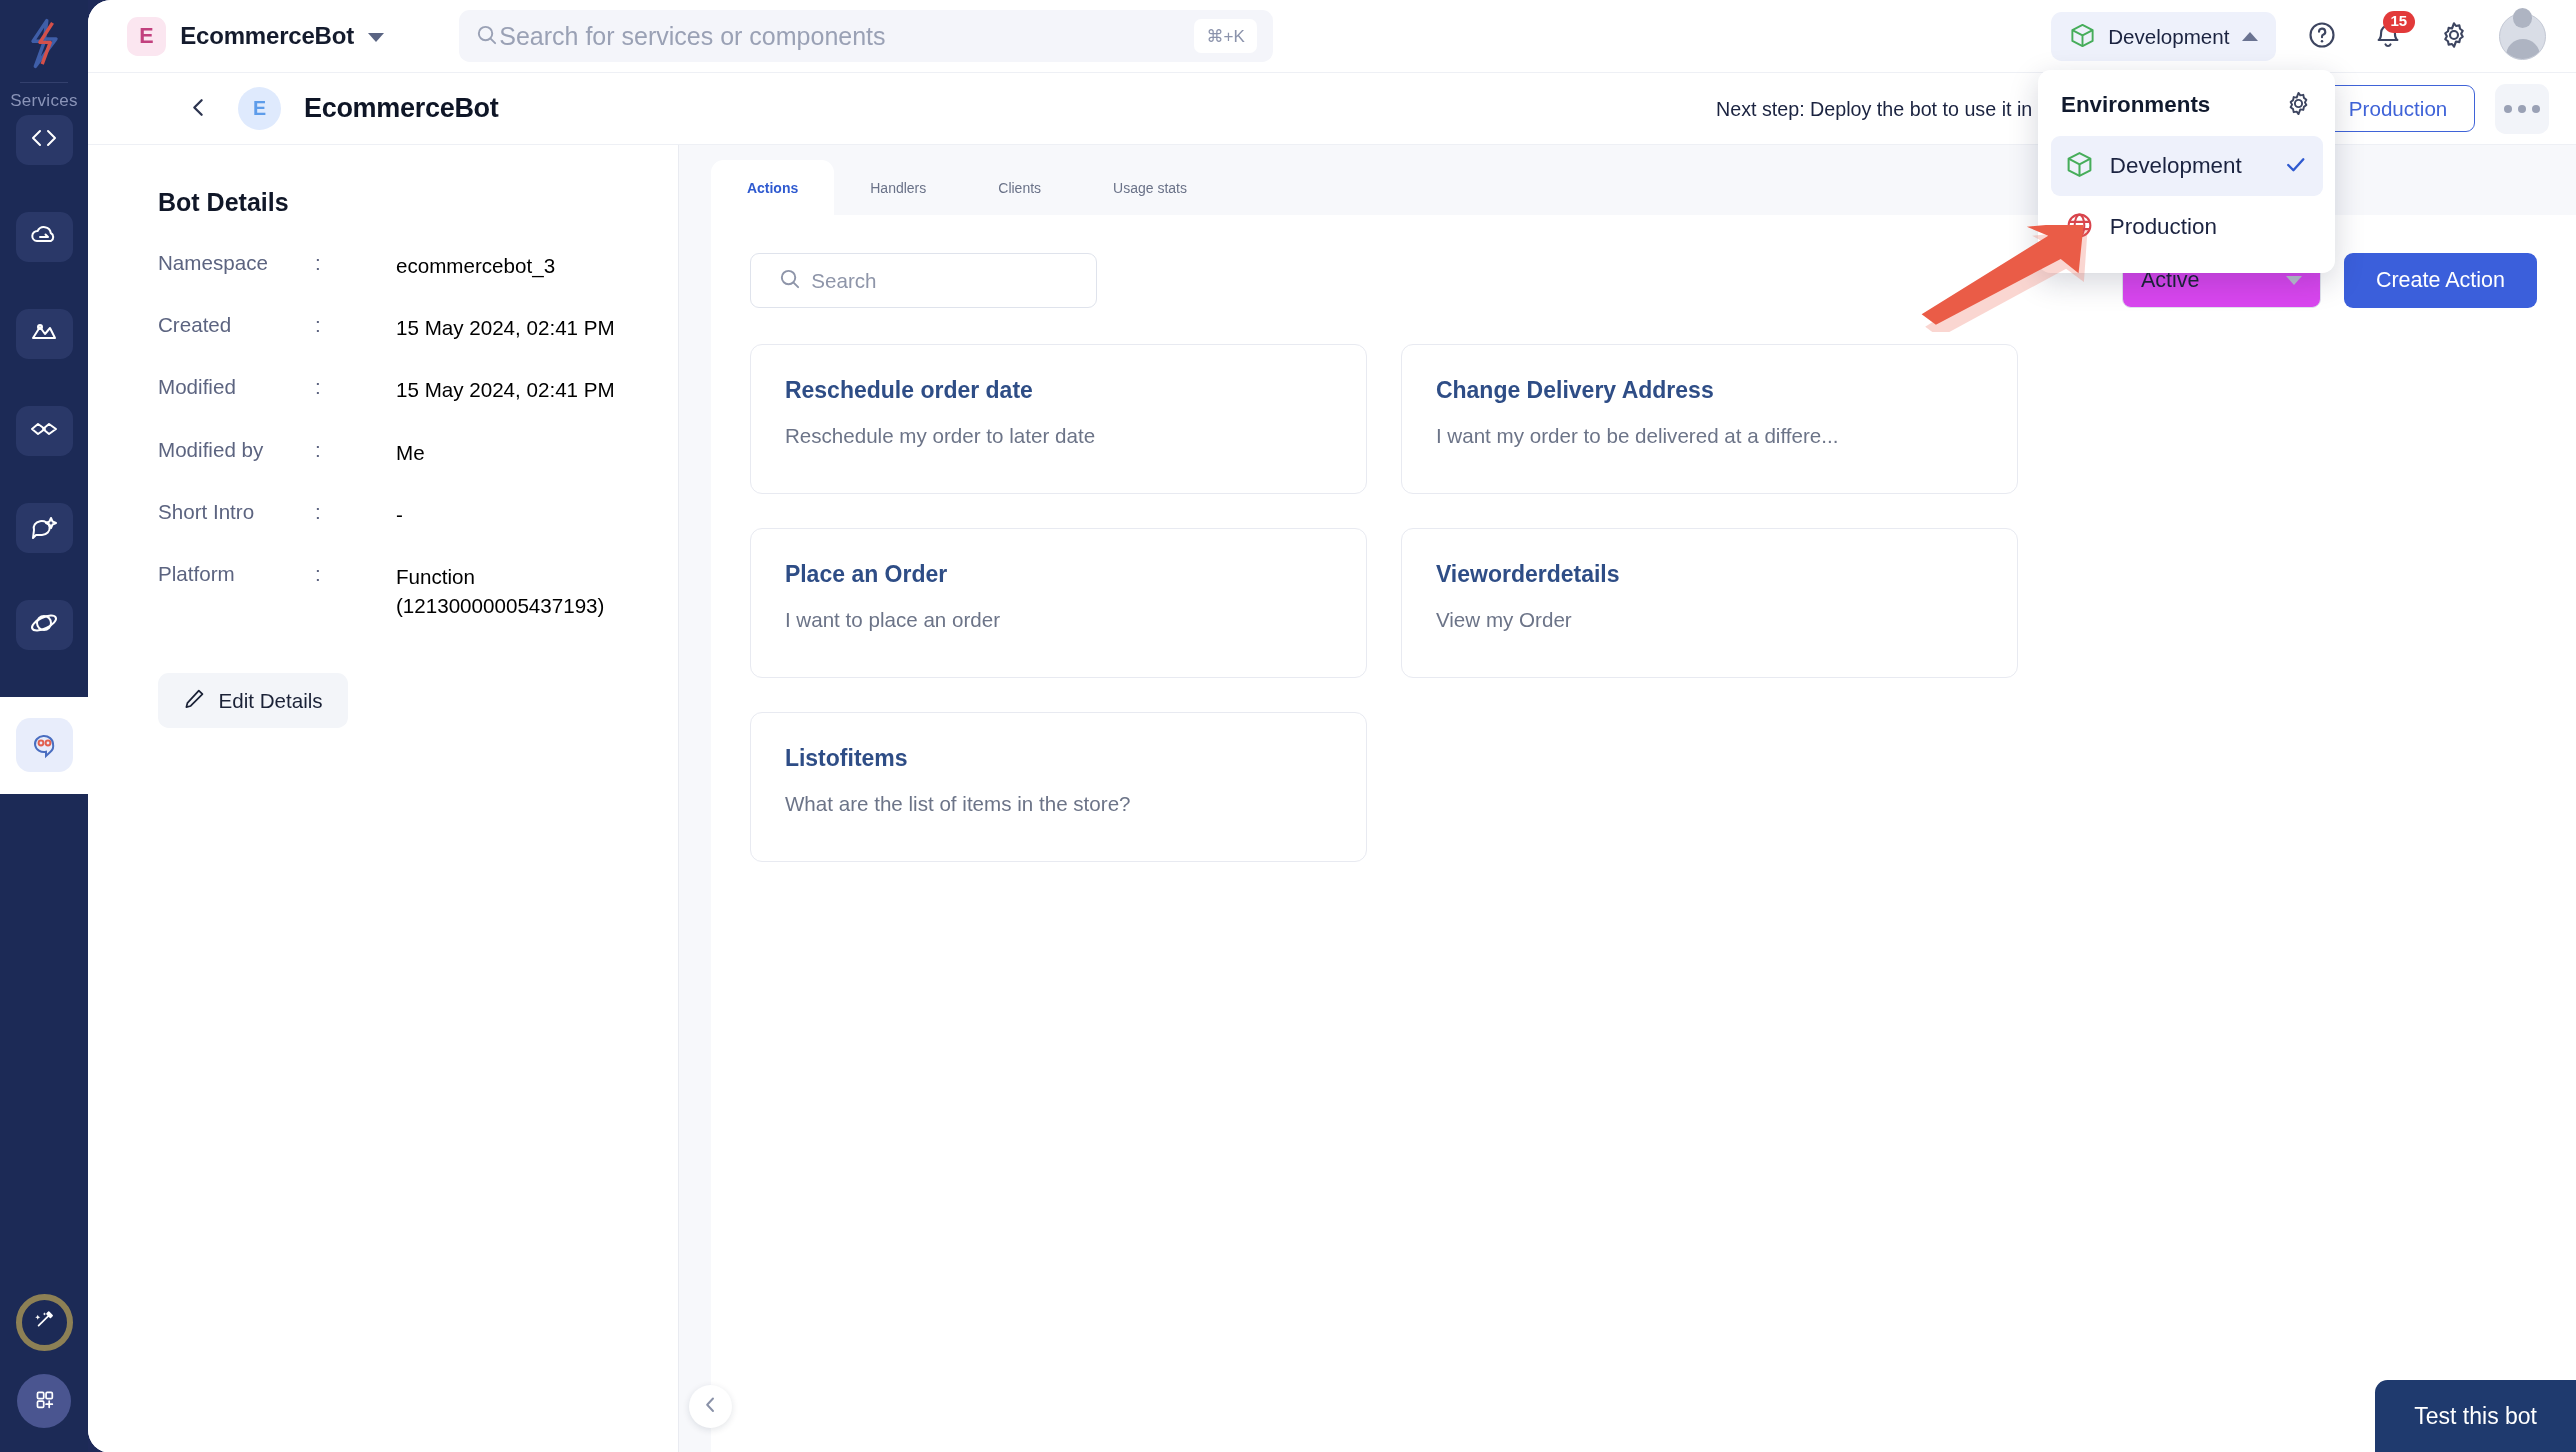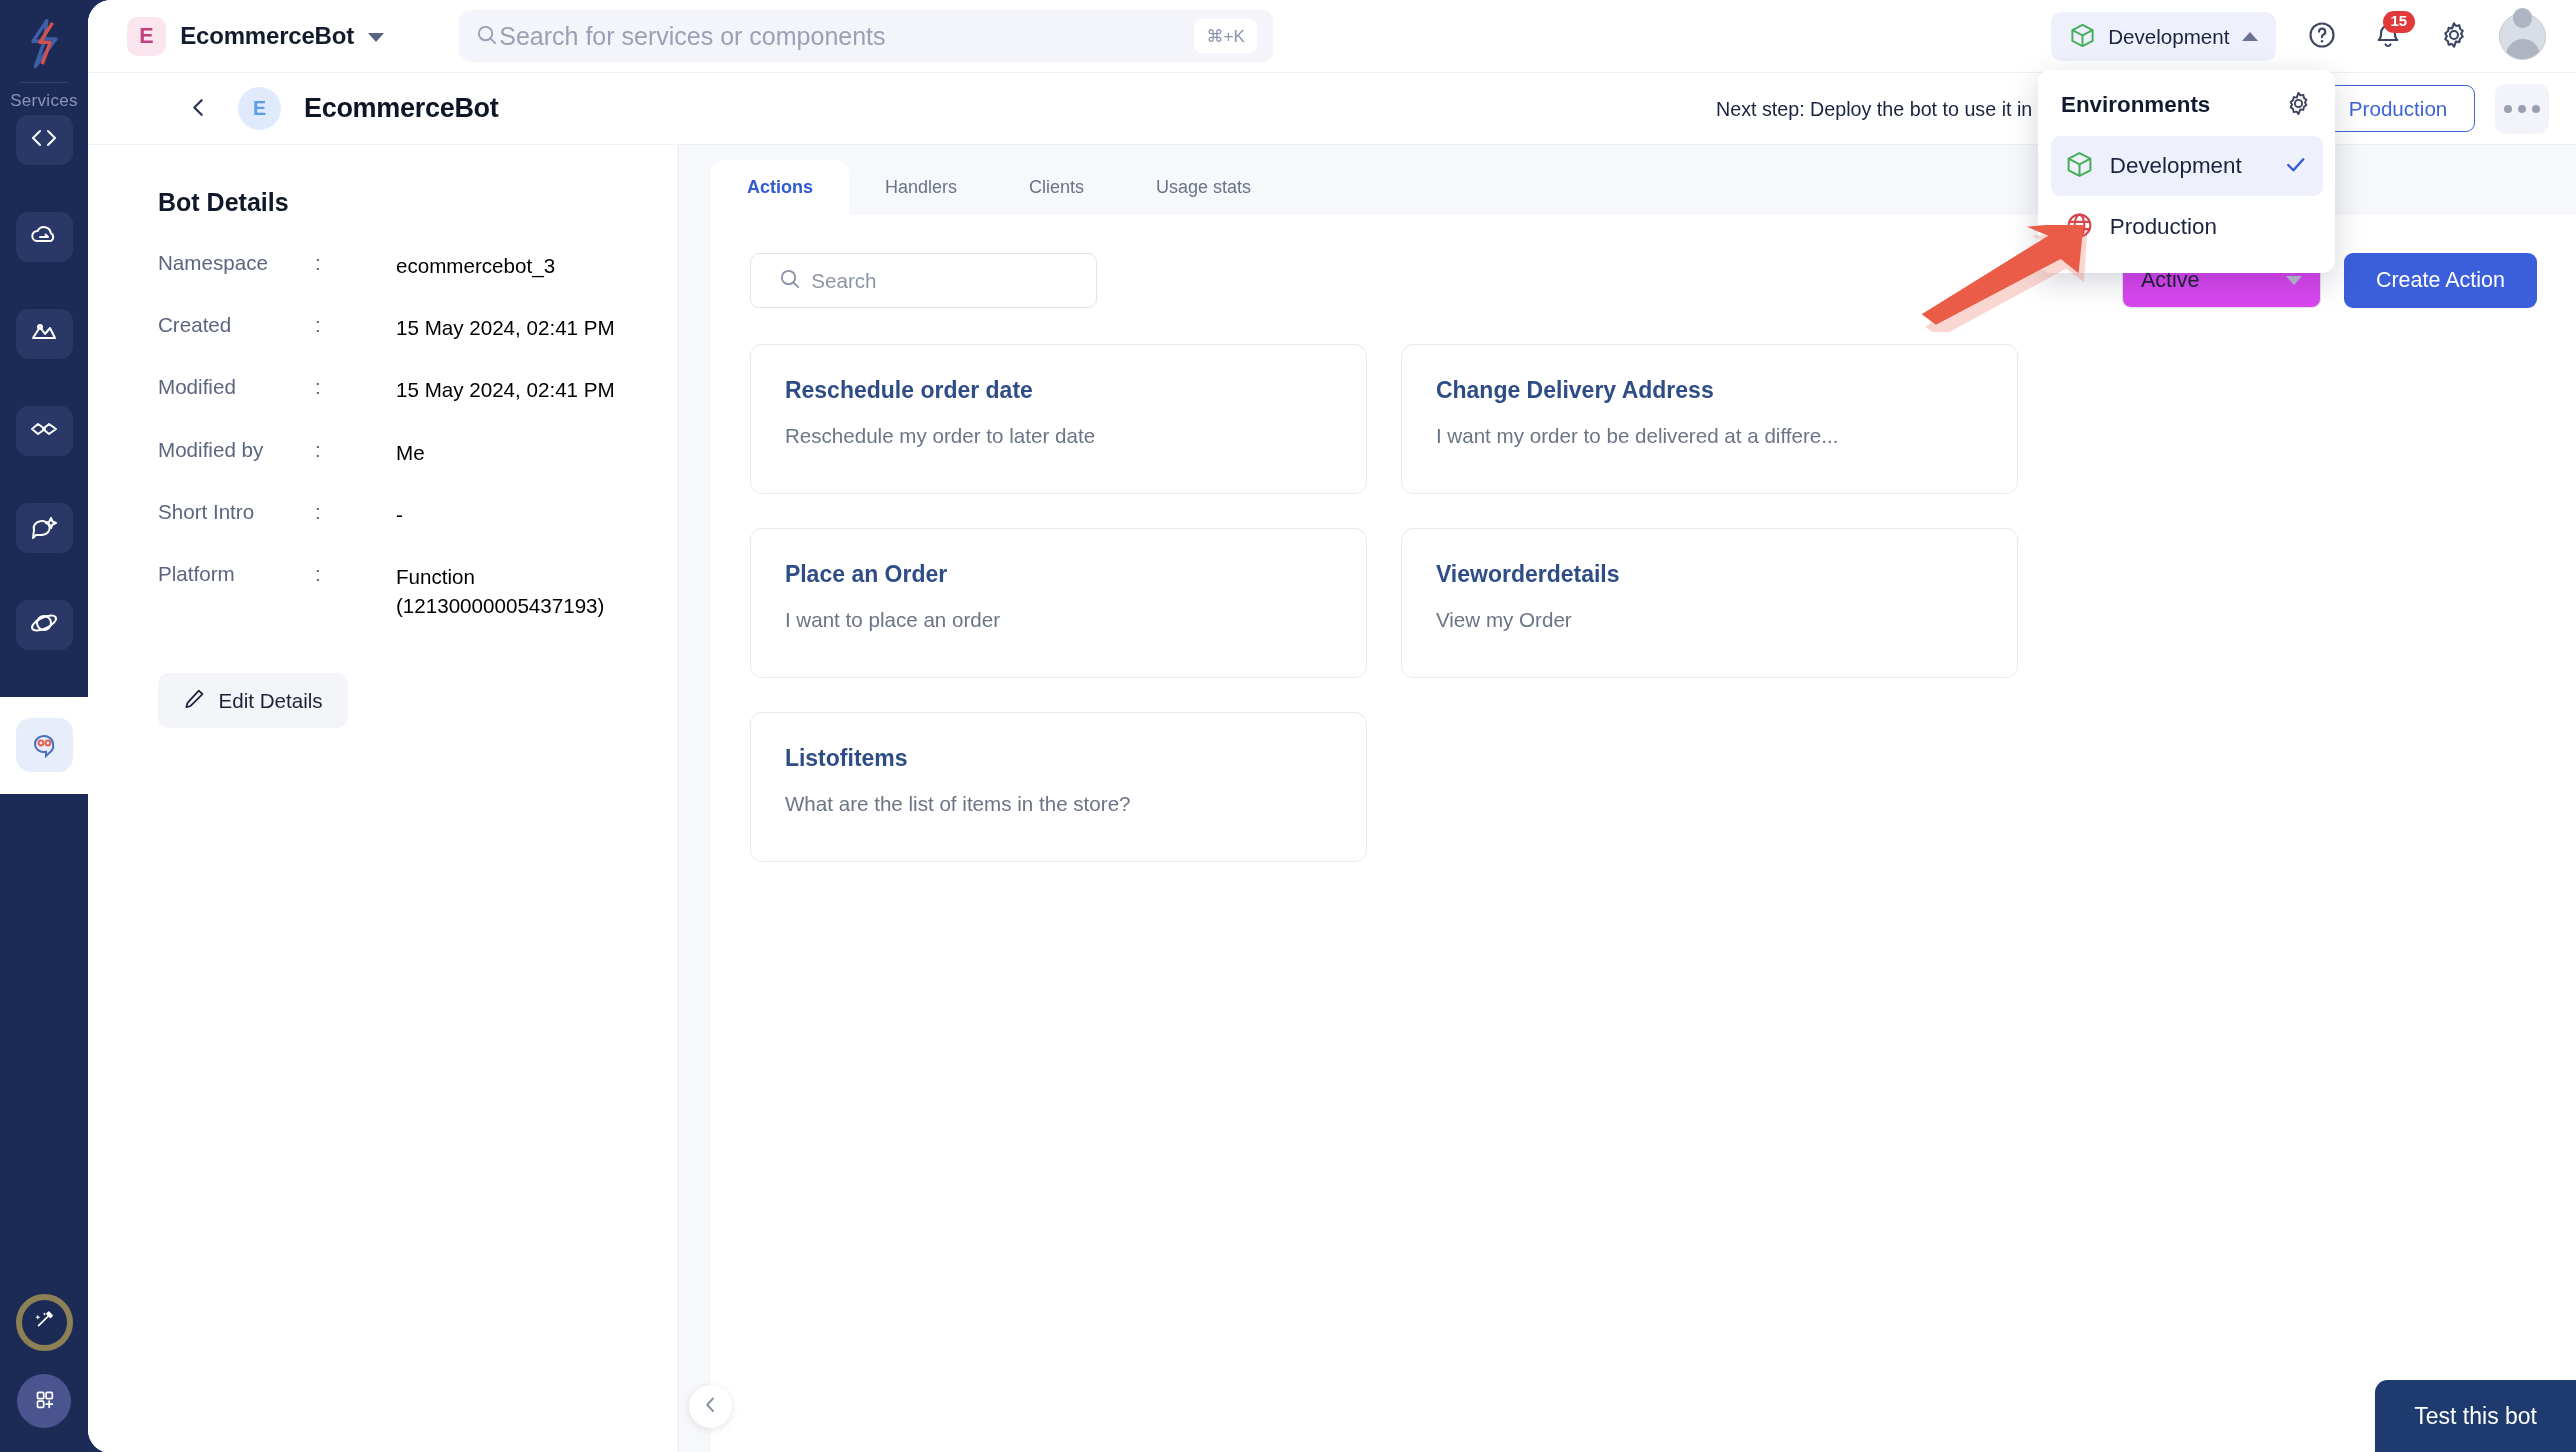--- a/index.html
+++ b/index.html
@@ -137,21 +137,21 @@
     margin-top:19.7px; display:inline-flex; align-items:center; gap:12.5px;
     background:#f3f5f9; border-radius:10.7px; padding:13.4px 25px; font-size:20.6px; color:#1b2237; cursor:pointer;
   }
   .edit-btn svg { width:23px;height:23px;}
 
   .divider-v { width:0.9px; background:#e9ebf1; }
 
   .content { flex:1; background:#f7f8fb; position:relative; }
   .tabs { display:flex; align-items:flex-end; height:70px; padding-left:32px; }
   .tab {
-    padding:0 36px; height:55px; display:flex; align-items:center; font-size:18px;
+    padding:0 36px; height:55px; display:flex; align-items:center; font-size:14px;
     color:#6a7288; cursor:pointer; border-radius:12.5px 12.5px 0 0;
   }
   .tab.active { background:#ffffff; color:#2f5ad0; font-weight:600; }
   .tabpanel {
     position:absolute; left:32px; right:0; top:70px; bottom:0; background:#fff;
     border-top-left-radius:0; padding:38px 39px 0 39px;
   }
   .toolbar { display:flex; align-items:center; justify-content:space-between; margin-bottom:36px;}
   .act-search {
     width:347px; height:55px; border:0.9px solid #dfe3ec; border-radius:9px;

